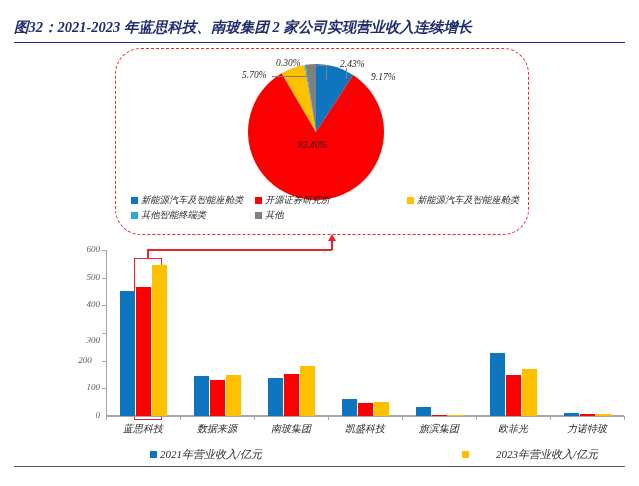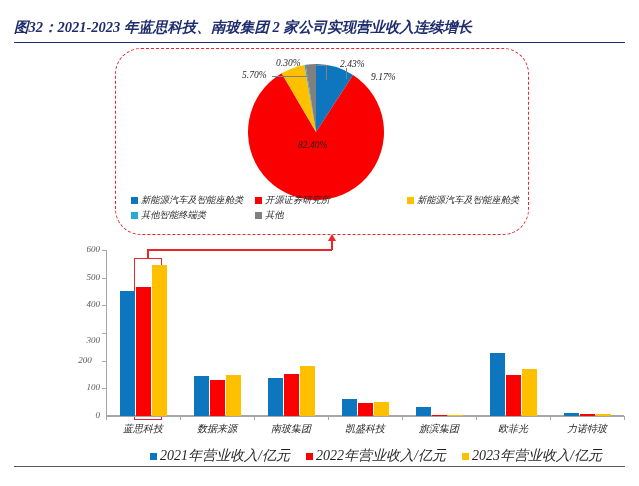--- a/index.html
+++ b/index.html
@@ -72,21 +72,21 @@
   .group{position:absolute;bottom:0;height:166px;}
   .bar{position:absolute;bottom:0;}
   .xcat{
     position:absolute;font-size:10px;color:#262626;text-align:center;
     white-space:nowrap;font-family:"Liberation Serif","DejaVu Serif",serif;
   }
 
   
   .bar-legend{position:absolute;left:150px;top:447px;width:460px;height:14px;}
   .bl-item{position:absolute;display:flex;align-items:center;white-space:nowrap;}
-  .bl-text{font-size:14px;color:#231f20;font-family:"Liberation Serif","DejaVu Serif",serif;}
+  .bl-text{font-size:11px;color:#231f20;font-family:"Liberation Serif","DejaVu Serif",serif;}
 
   
   .foot-rule{position:absolute;left:14px;top:466px;width:611px;height:1px;background:#595959;}
   .foot-text{
     position:absolute;left:14px;top:470px;font-size:12px;font-weight:bold;
     color:#231f20;white-space:nowrap;
     font-family:"Liberation Serif","DejaVu Serif",serif;
   }
 </style>
 </head>
@@ -232,25 +232,21 @@
         <div class="xcat" style="left: 428px; width: 74px; top: 179px;">欧菲光</div>
         <div class="xcat" style="left: 502px; width: 74px; top: 179px;">力诺特玻</div>
       </div>
   </div>
 
   <div class="bar-legend">
     <div class="bl-item" style="left:0px;">
       <span class="sw" style="background:#0d76bf"></span>
       <span class="bl-text">2021年营业收入/亿元</span>
     </div>
-    <div class="bl-item" style="left:156px;">
-      <span class="sw" style="background:#fb0000"></span>
-      <span class="bl-text">2022年营业收入/亿元</span>
-    </div>
-    <div class="bl-item" style="left:312px;">
+    <div class="bl-item" style="left:312px;gap:24px;">
       <span class="sw" style="background:#ffc000"></span>
       <span class="bl-text">2023年营业收入/亿元</span>
     </div>
   </div>
 
   <div class="foot-rule"></div>
 
 </div>
 
 </body></html>

